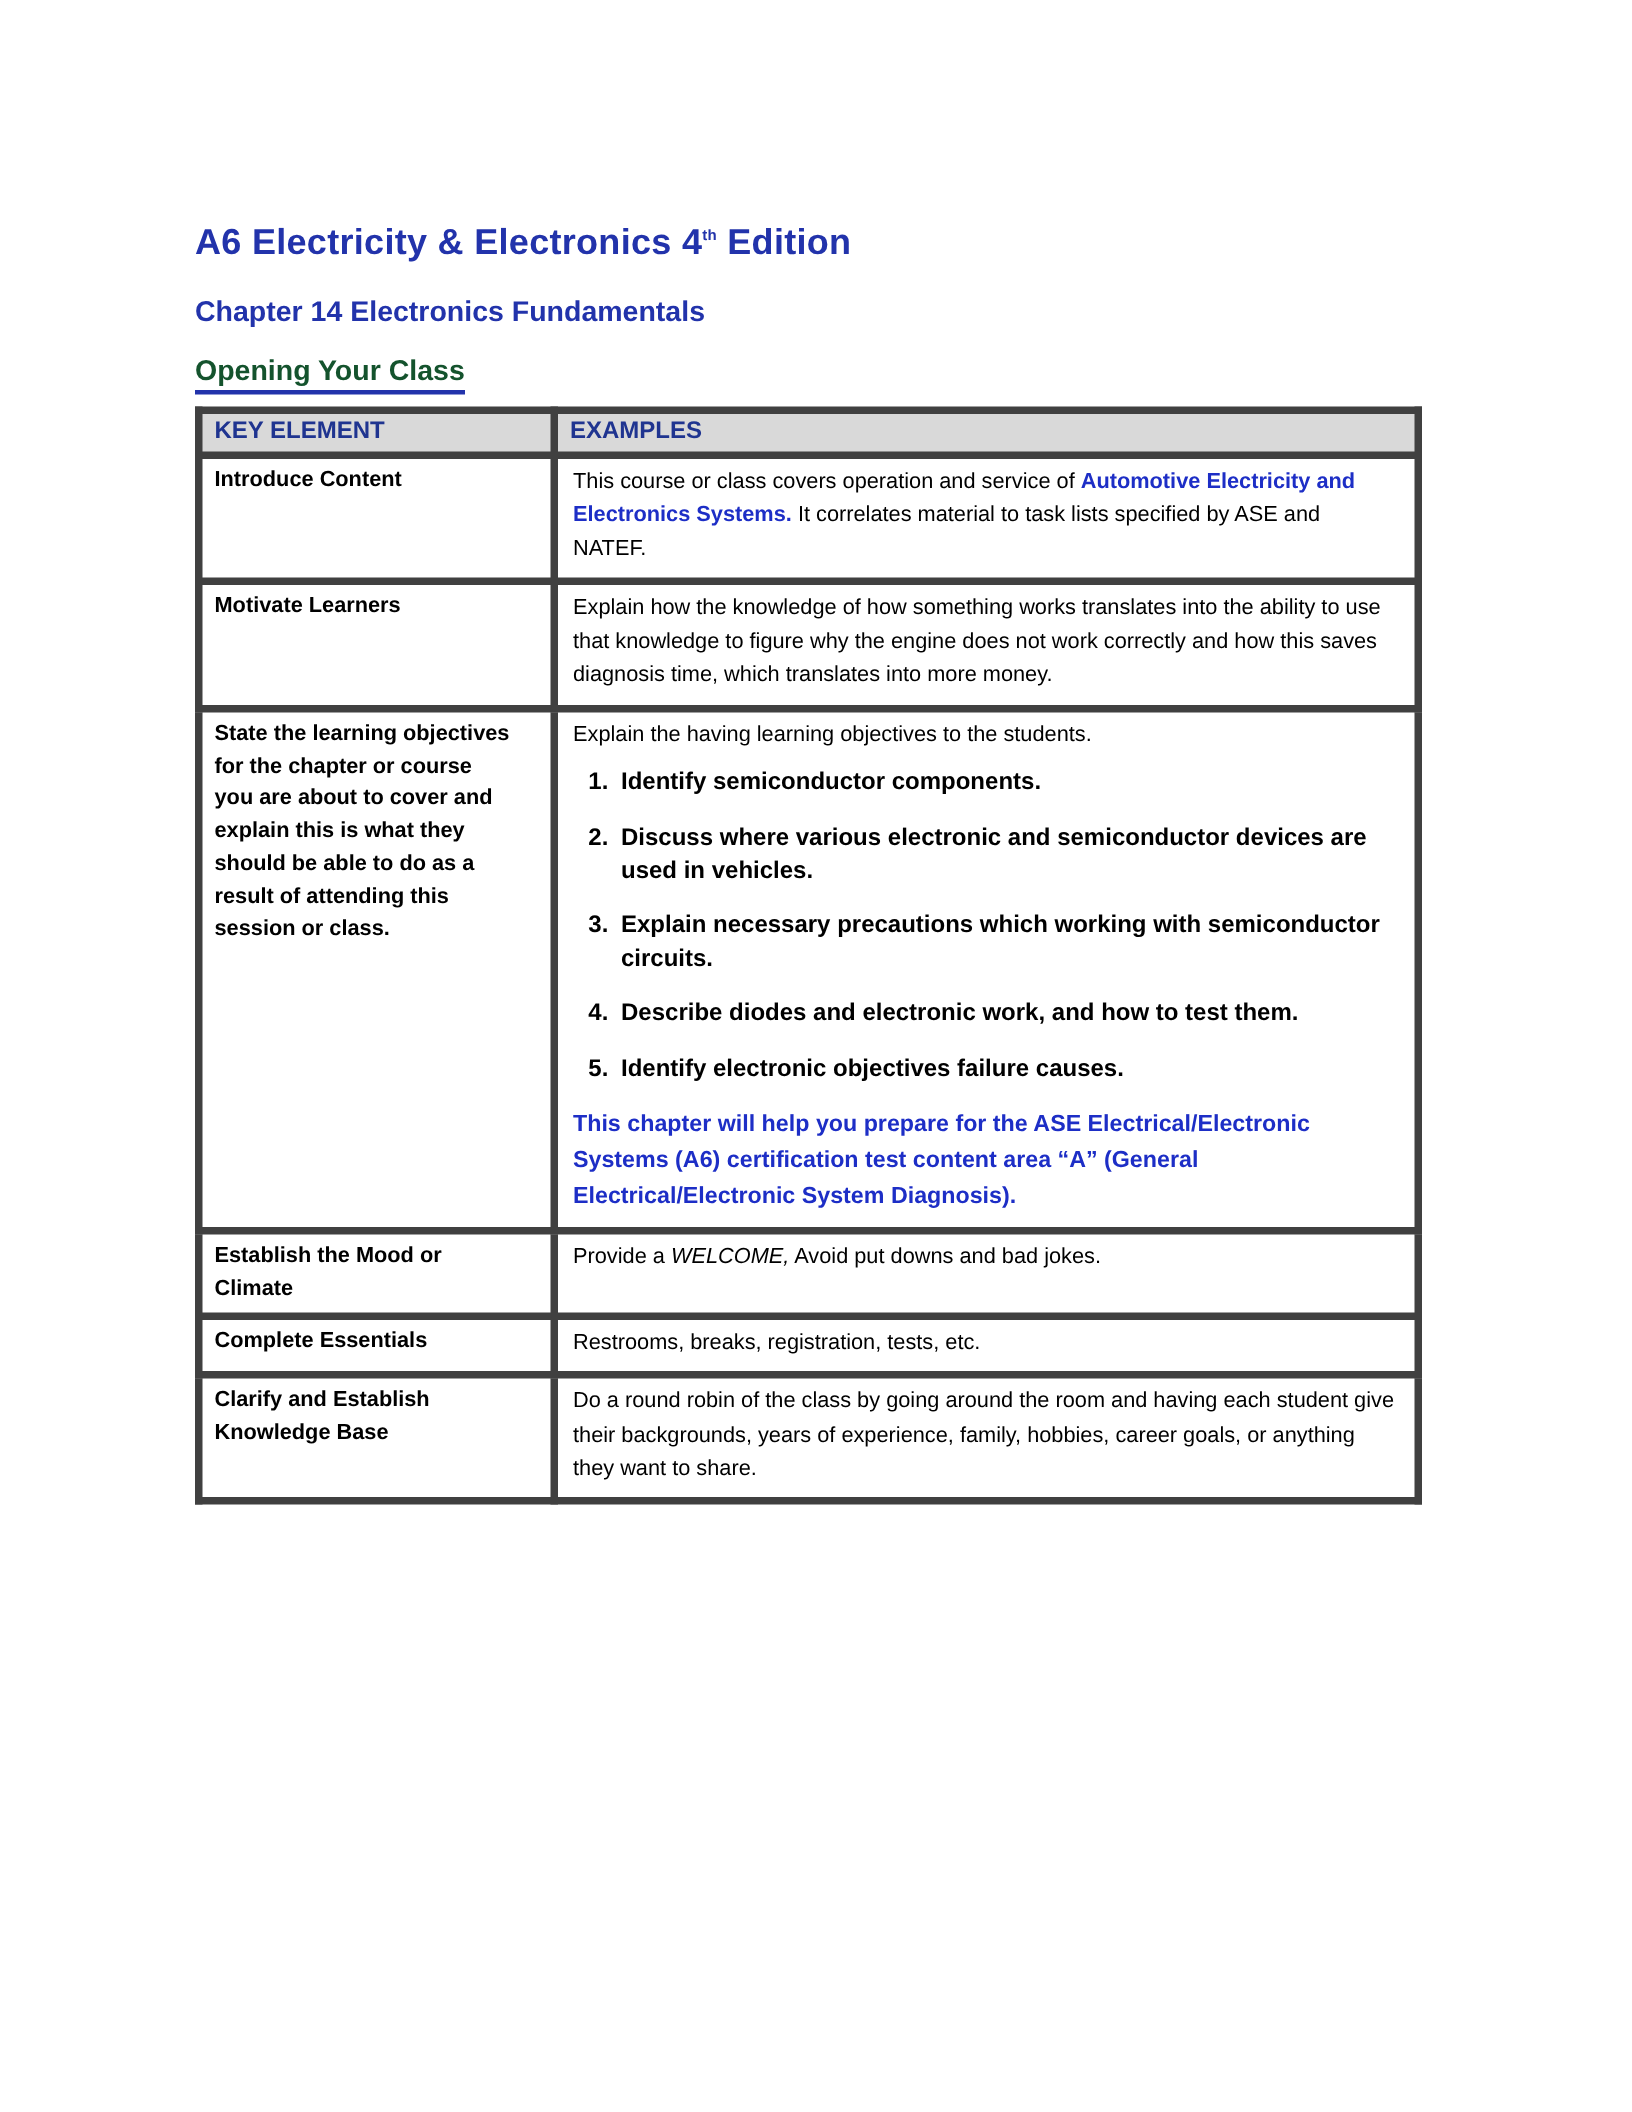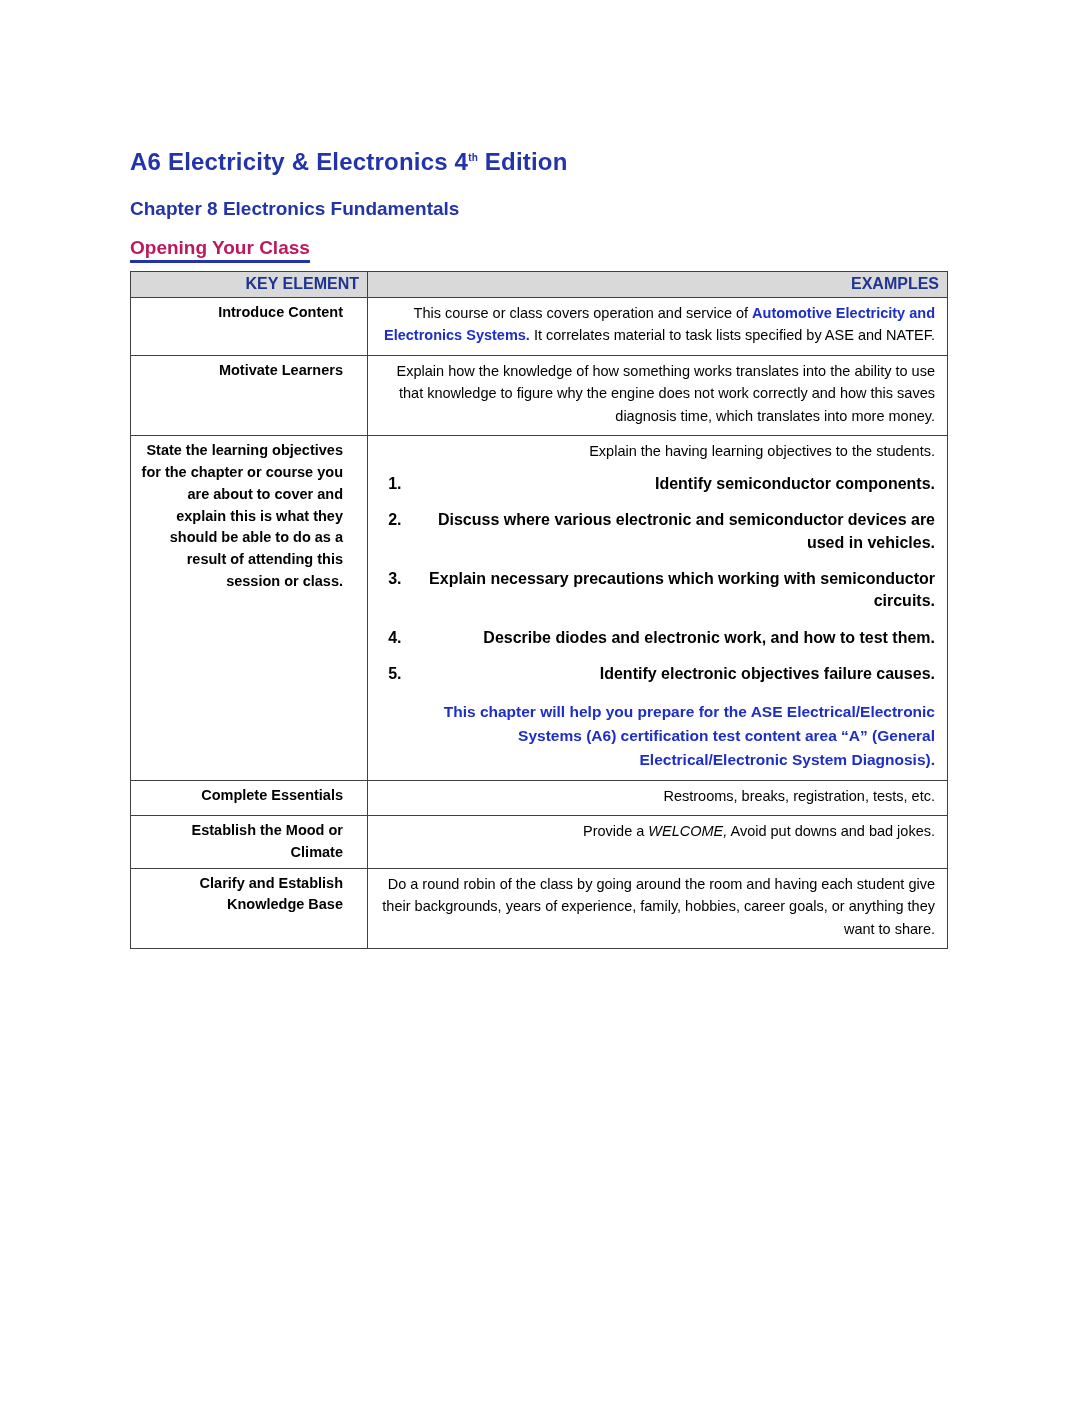--- a/index.html
+++ b/index.html
@@ -28,37 +28,37 @@
     color: #2233ab;
     font-size: 19px;
     font-weight: bold;
     margin-top: 22px;
   }
   h2.doc-section {
     margin-top: 12px;
     margin-bottom: 8px;
   }
   h2.doc-section span {
-    color: #be185d;
+    color: #14532d;
     font-size: 19px;
     font-weight: bold;
     display: inline-block;
     border-bottom: 3px solid #2233ab;
     padding-bottom: 1px;
   }
   table.key-table {
     border-collapse: collapse;
     width: 818px;
     table-layout: fixed;
   }
   table.key-table th,
   table.key-table td {
-    border: 1px solid #404040;
+    border: 5px solid #404040;
     vertical-align: top;
-    text-align: right;
+    text-align: left;
   }
   table.key-table th {
     background: #d9d9d9;
     color: #1f3490;
     font-size: 16px;
     font-weight: bold;
     padding: 3px 8px 4px 8px;
   }
   col.key-col { width: 237px; }
   td.key-cell {
@@ -99,21 +99,21 @@
     margin-top: 10px !important;
   }
 </style>
 </head>
 <body>
 
 <div class="page-content">
 
   <h1 class="doc-title"><span>A6 Electricity &amp; Electronics 4</span><sup>th</sup><span> Edition</span></h1>
 
-  <h2 class="doc-subtitle">Chapter 8 Electronics Fundamentals</h2>
+  <h2 class="doc-subtitle">Chapter 14 Electronics Fundamentals</h2>
 
   <h2 class="doc-section"><span>Opening Your Class</span></h2>
 
   <table class="key-table">
     <colgroup>
       <col class="key-col">
       <col>
     </colgroup>
     <thead>
       <tr>
@@ -146,30 +146,30 @@
             <li>Discuss where various electronic and semiconductor devices are used in vehicles.</li>
             <li>Explain necessary precautions which working with semiconductor circuits.</li>
             <li>Describe diodes and electronic work, and how to test them.</li>
             <li>Identify electronic objectives failure causes.</li>
           </ol>
           <p class="ase-note blue-bold">This chapter will help you prepare for the ASE Electrical/Electronic Systems (A6) certification test content area “A” (General Electrical/Electronic System Diagnosis).</p>
         </td>
       </tr>
 
       <tr>
-        <td class="key-cell">Complete Essentials</td>
+        <td class="key-cell">Establish the Mood or Climate</td>
         <td class="example-cell">
-          <p>Restrooms, breaks, registration, tests, etc.</p>
+          <p><span>Provide a </span><span class="italic-text">WELCOME,</span><span> Avoid put downs and bad jokes.</span></p>
         </td>
       </tr>
 
       <tr>
-        <td class="key-cell">Establish the Mood or Climate</td>
+        <td class="key-cell">Complete Essentials</td>
         <td class="example-cell">
-          <p><span>Provide a </span><span class="italic-text">WELCOME,</span><span> Avoid put downs and bad jokes.</span></p>
+          <p>Restrooms, breaks, registration, tests, etc.</p>
         </td>
       </tr>
 
       <tr>
         <td class="key-cell">Clarify and Establish Knowledge Base</td>
         <td class="example-cell">
           <p>Do a round robin of the class by going around the room and having each student give their backgrounds, years of experience, family, hobbies, career goals, or anything they want to share.</p>
         </td>
       </tr>
 

